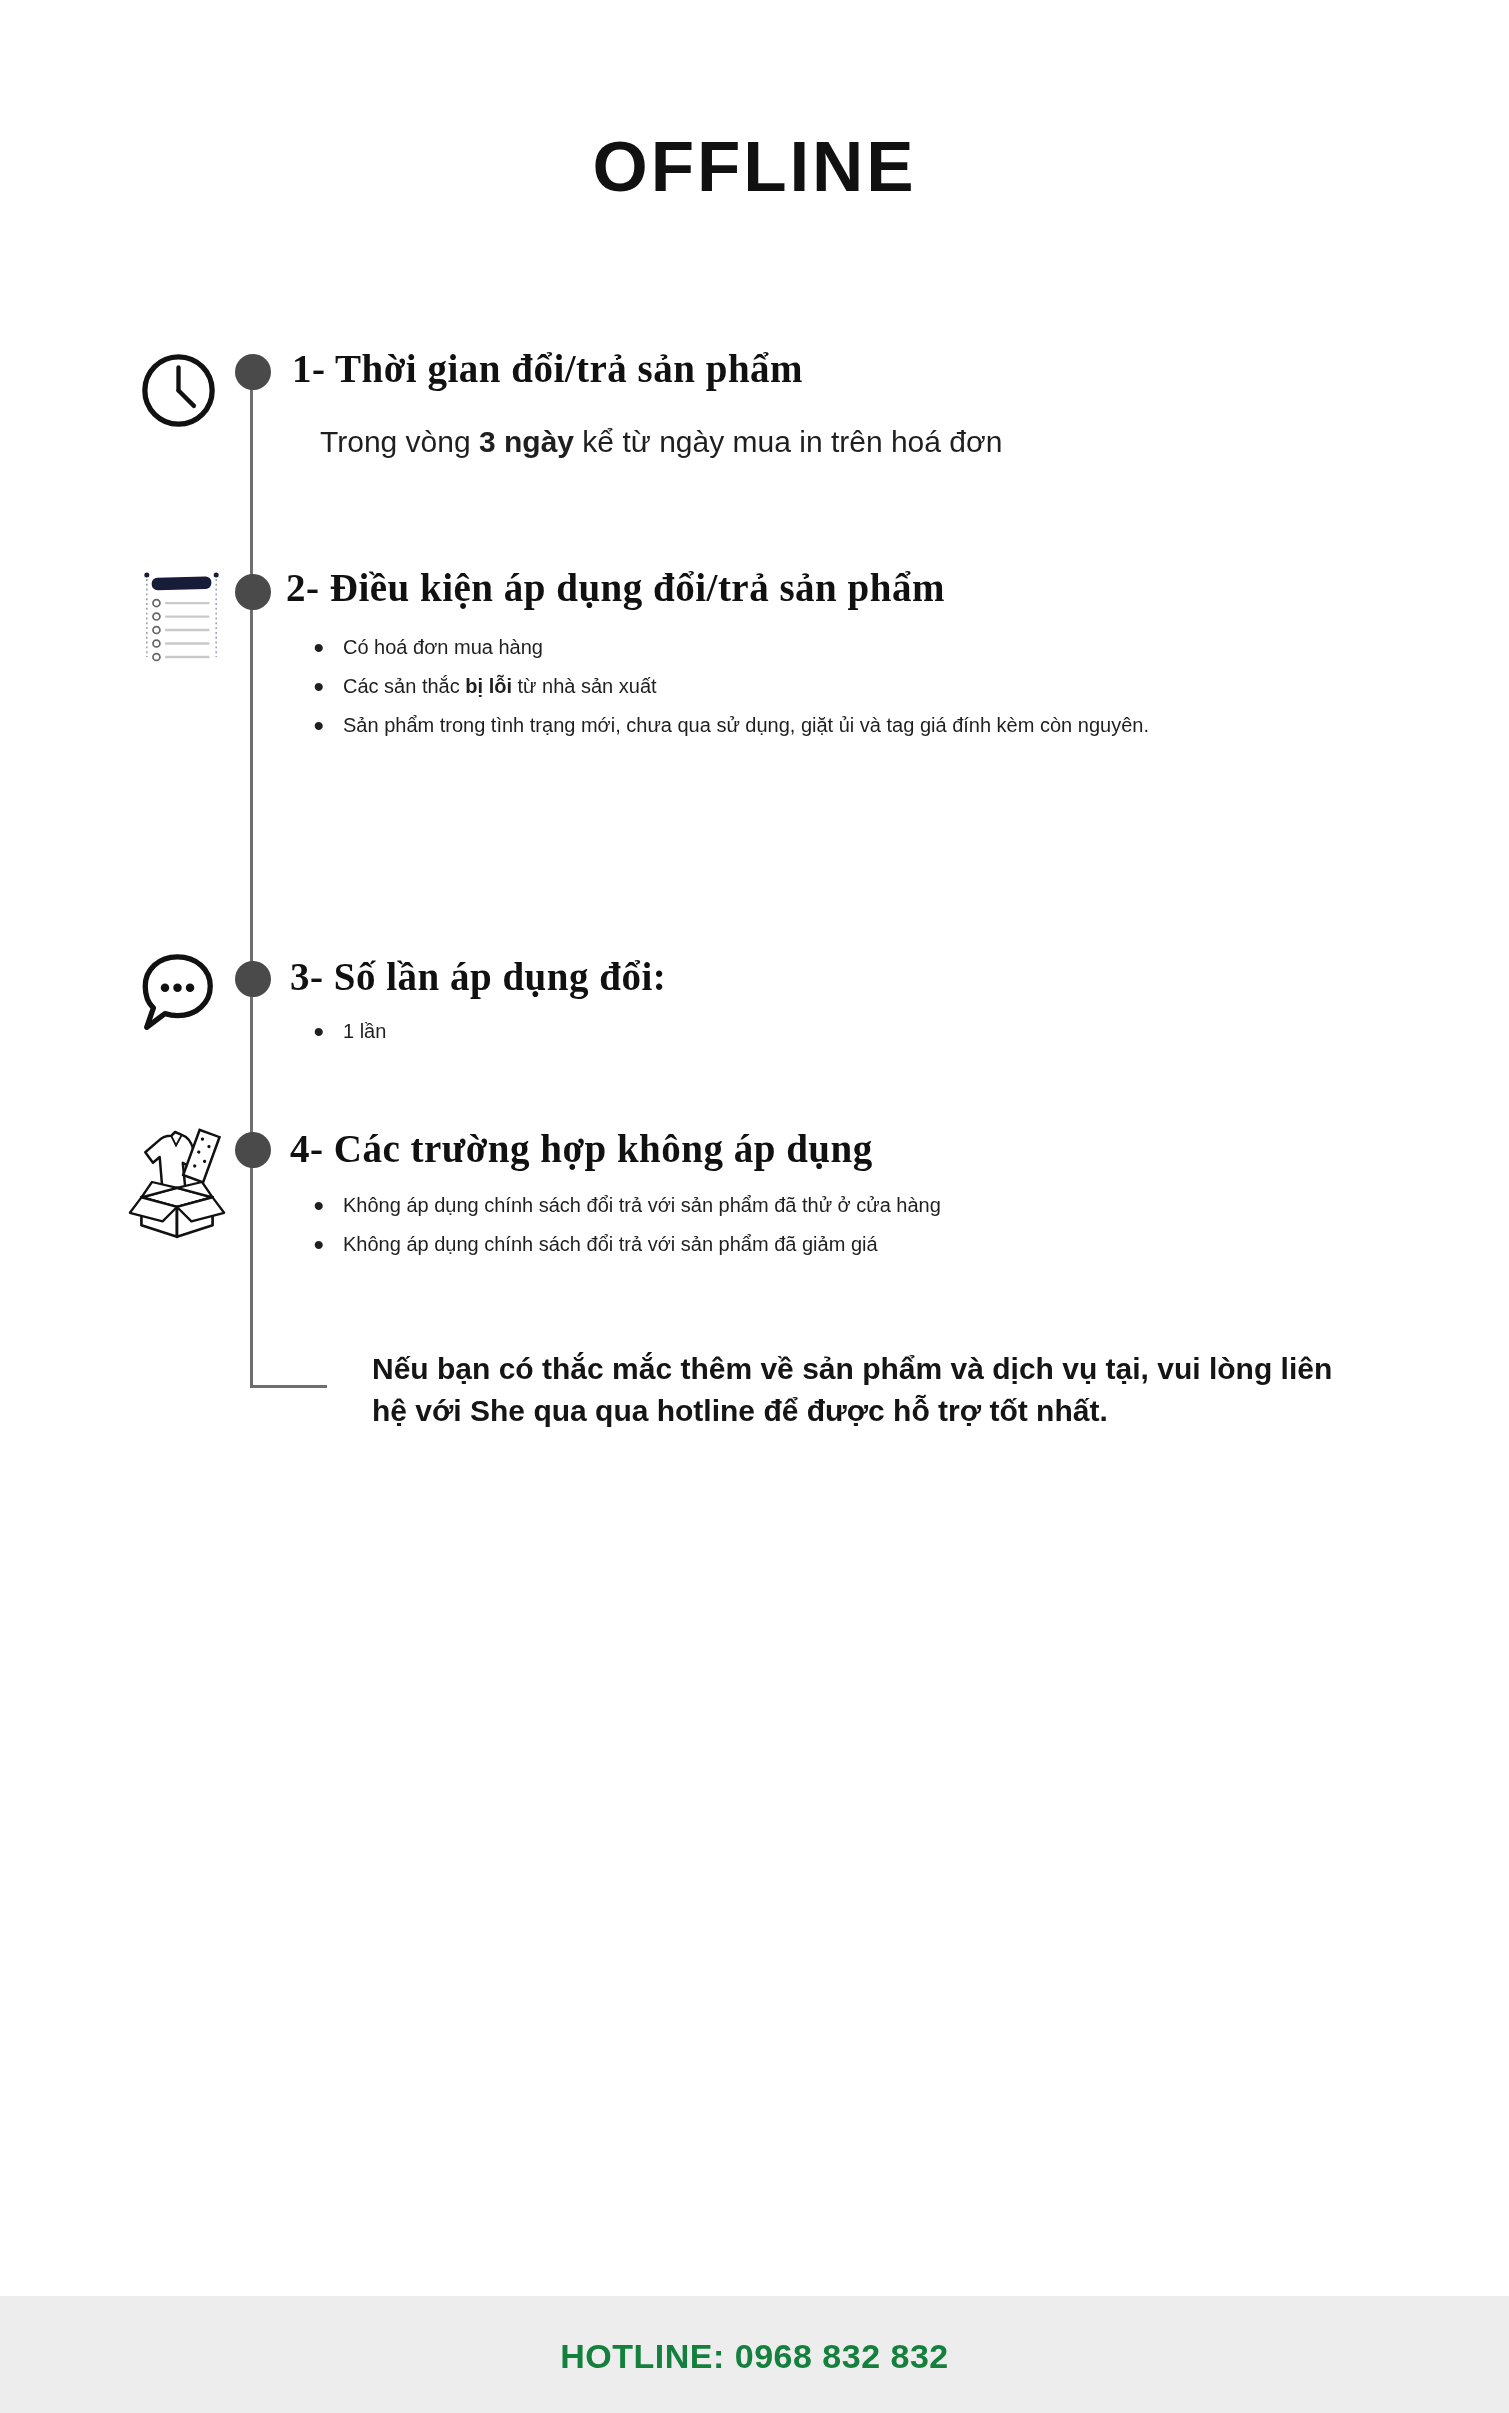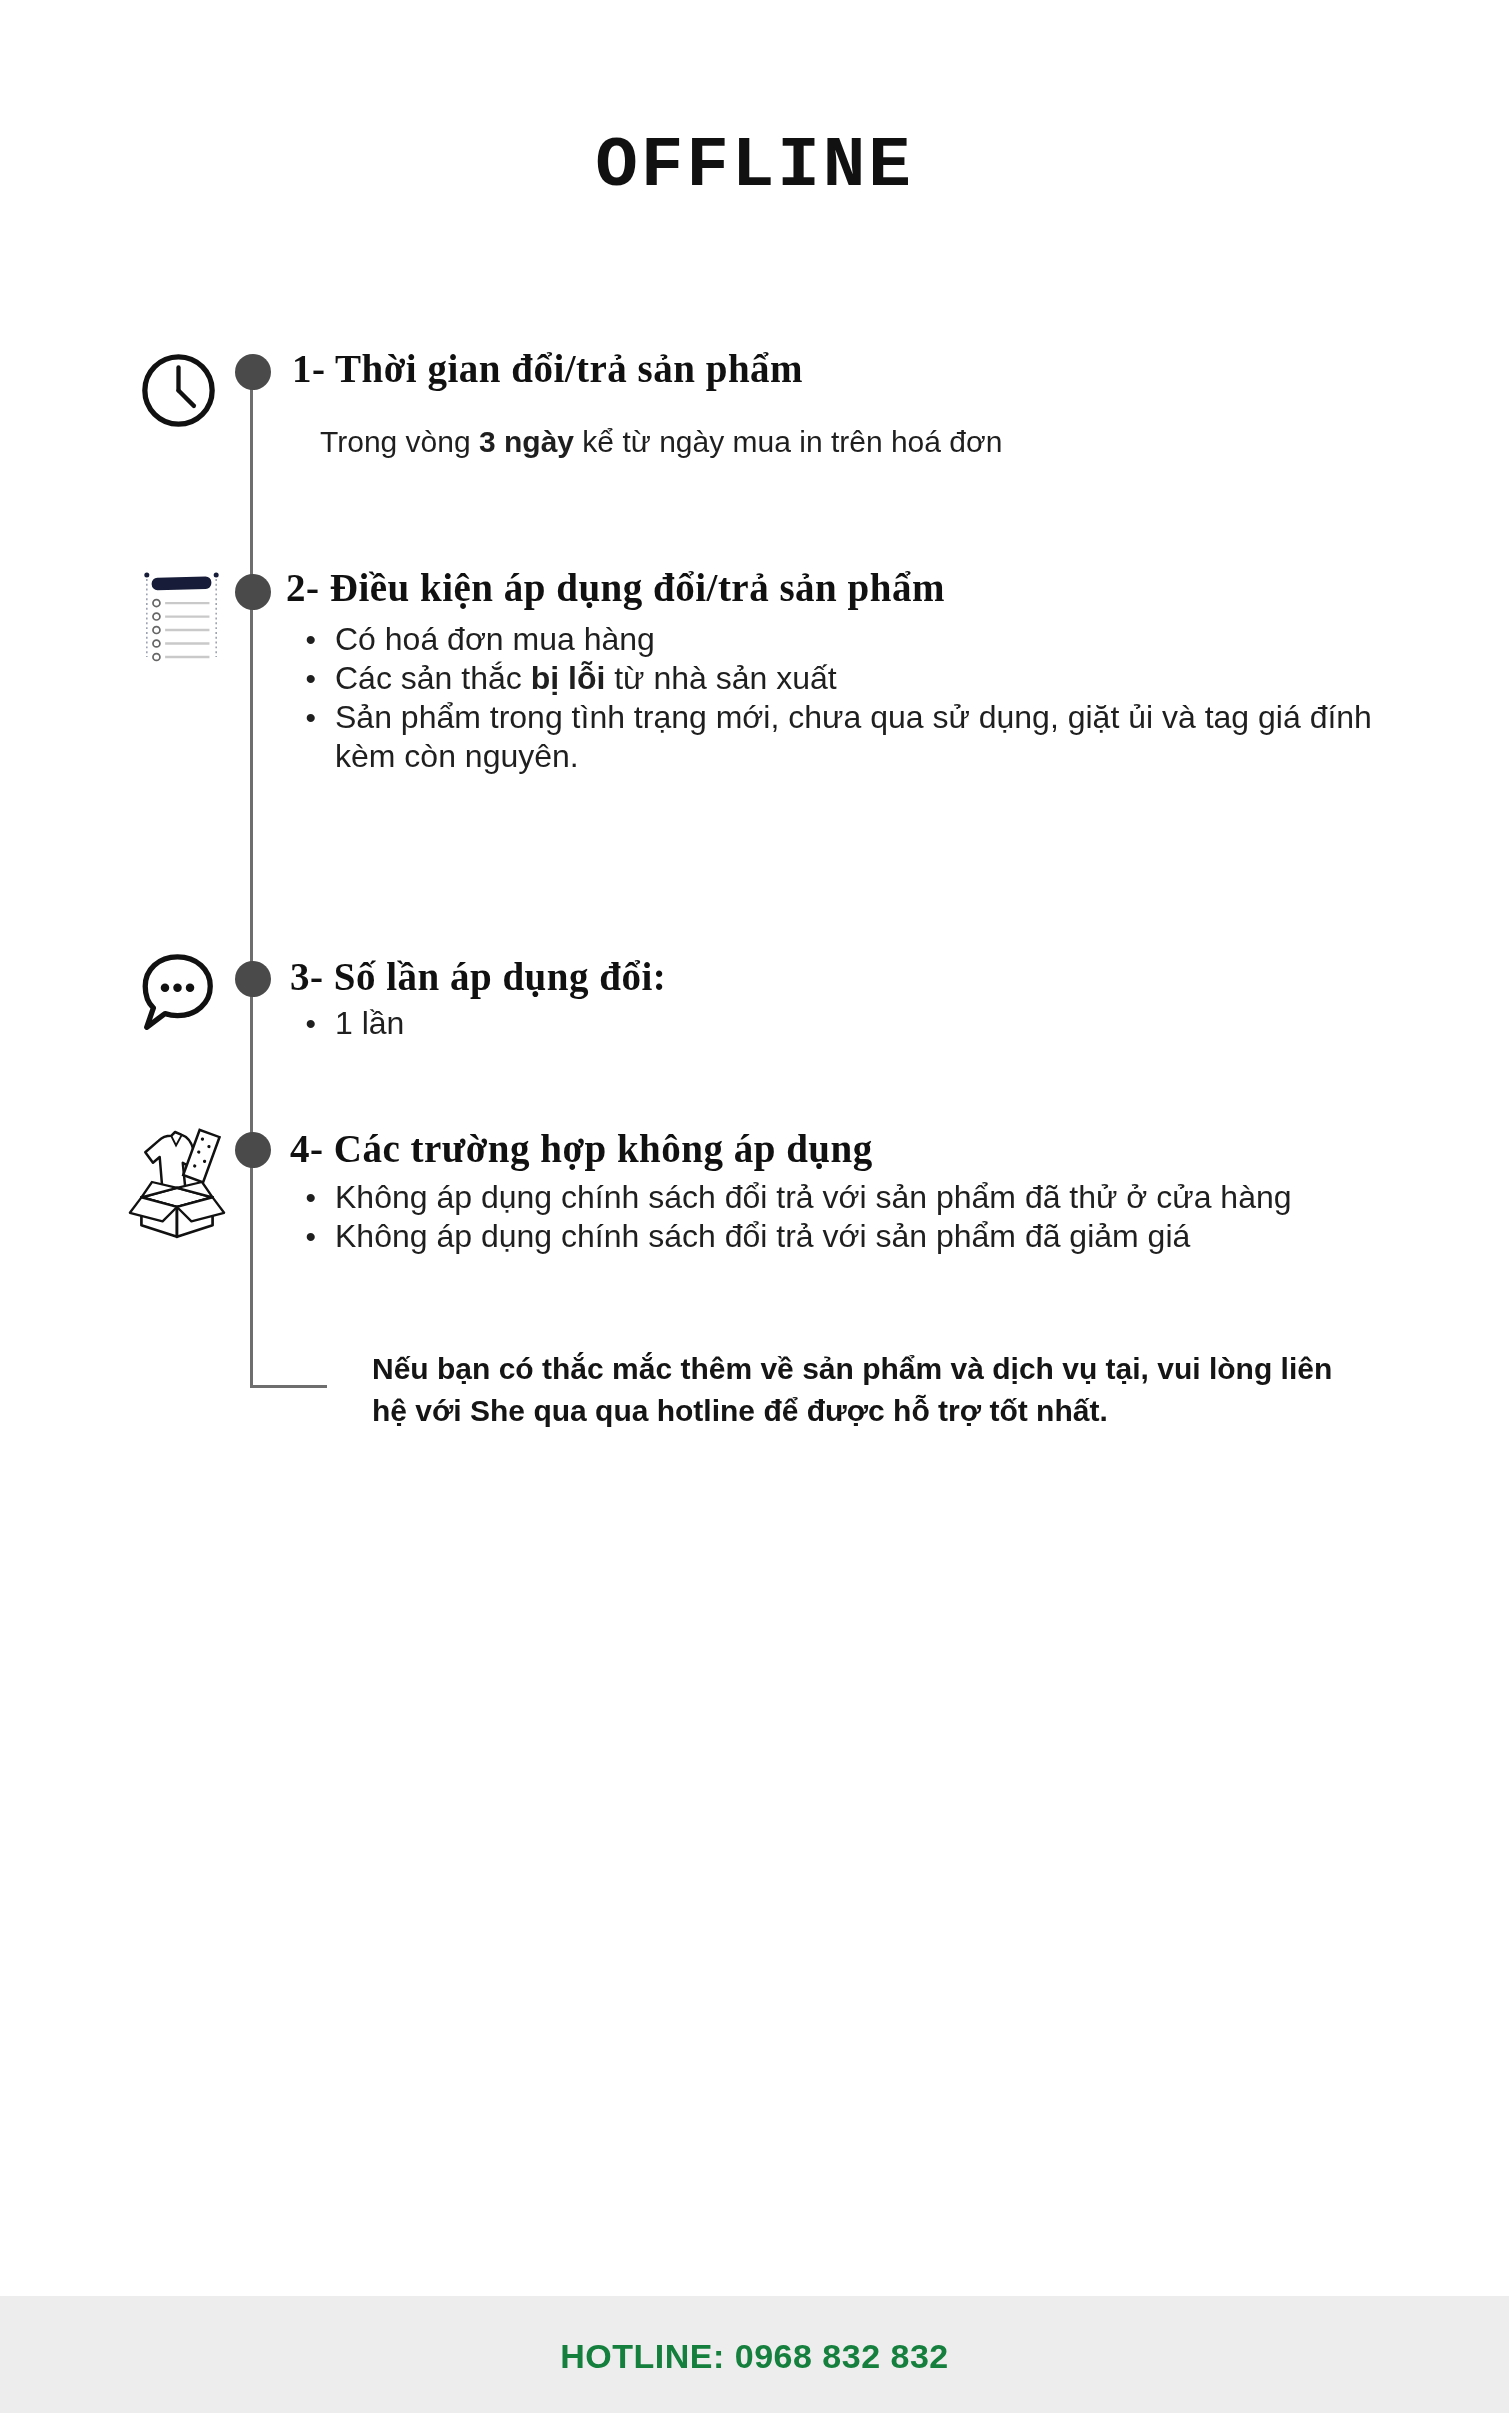--- a/index.html
+++ b/index.html
@@ -12,21 +12,21 @@
     color: #1c1c1c;
     overflow: hidden;
   }
   .title {
     position: absolute;
     top: 126px;
     left: 0;
     width: 100%;
     margin: 0;
     text-align: center;
-    font-family: Liberation Mono, monospace;
+    font-family: Liberation Sans, sans-serif;
     font-weight: 700;
     font-size: 71px;
     letter-spacing: 2.9px;
     color: #111111;
   }
   .tl-line-v {
     position: absolute;
     left: 250px;
     top: 372px;
     width: 2.9px;
@@ -64,23 +64,23 @@
   .sec-body {
     position: absolute;
     font-size: 30px;
     line-height: 39px;
     color: #1f1f1f;
     white-space: nowrap;
   }
   .bullets {
     position: absolute;
     list-style: none;
-    margin: 0;
+    margin: 8px;
     padding: 0;
-    font-size: 32px;
+    font-size: 20px;
     line-height: 39px;
     color: #1f1f1f;
   }
   .bullets li {
     position: relative;
     padding-left: 43px;
   }
   .bullets li::before {
     content: "\2022";
     position: absolute;

